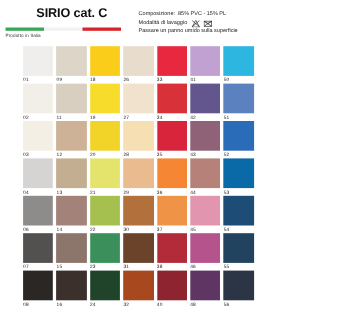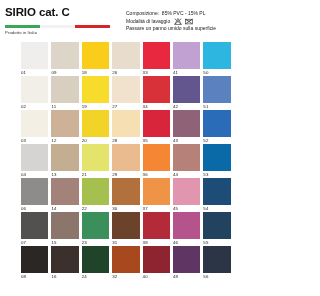--- a/index.html
+++ b/index.html
@@ -29,20 +29,21 @@
     flex: 0 0 118px;
     padding-left: 1px;
   }
   .brand-title {
     font-size: 11.5px;
     font-weight: bold;
     letter-spacing: -0.1px;
     line-height: 13px;
     color: #111;
     white-space: nowrap;
+    margin-left: 28px;
   }
   .flag-bar {
     display: flex;
     width: 105px;
     height: 2.5px;
     margin-top: 6px;
     margin-left: 0px;
   }
   .flag-green { background: #3aa757; flex: 1 1 33.33%; }
   .flag-white { background: #f2f2f2; flex: 1 1 33.33%; }

